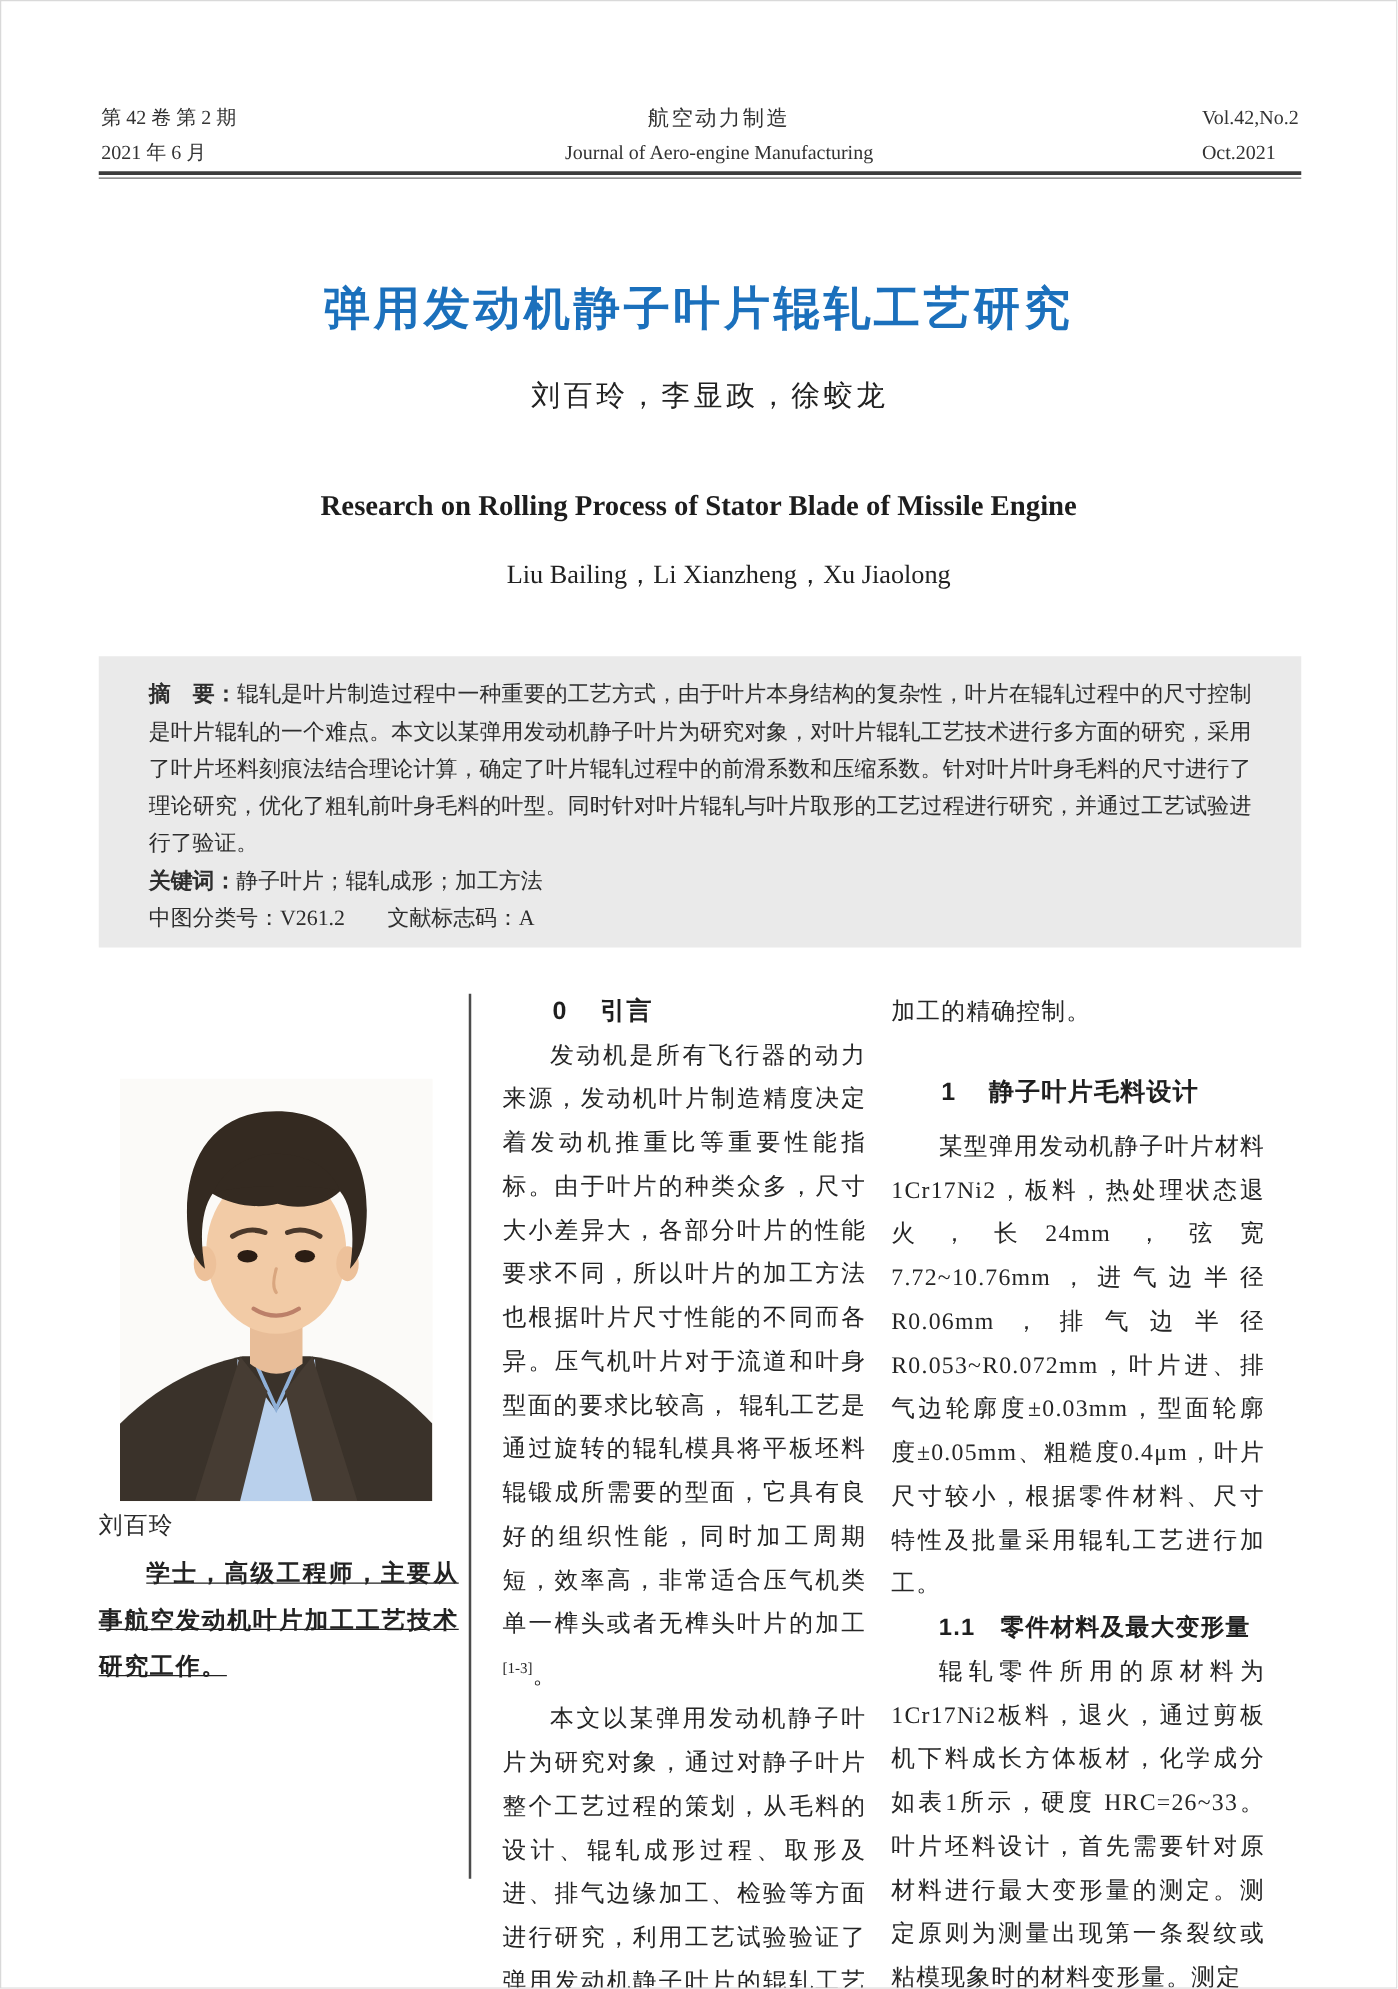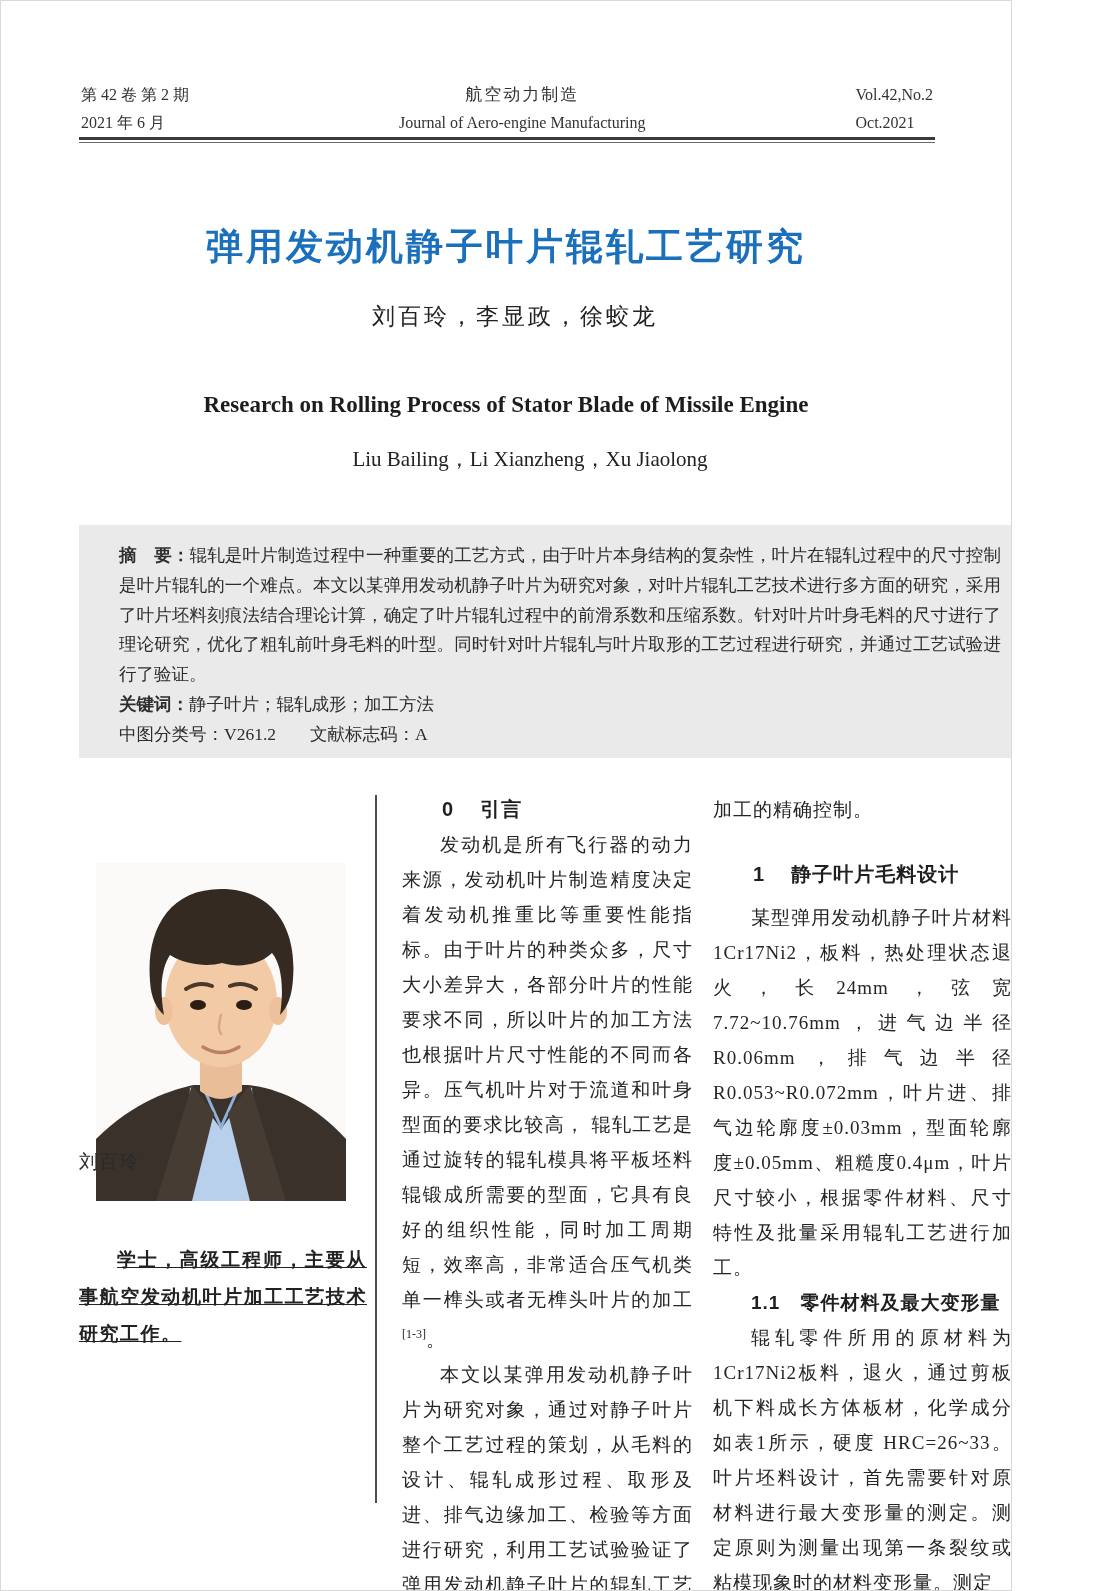--- a/index.html
+++ b/index.html
@@ -1,18 +1,18 @@
 <!DOCTYPE html>
 <html><head>
 <meta charset="utf-8">
 <style>
   html,body{margin:0;padding:0;background:#ffffff;}
   .page{
     position:relative;
-    width:1012px;height:1591px;
+    width:1118px;height:1591px;
     background:#ffffff;
     box-sizing:border-box;
     border:1px solid #d9d9d9;
     font-family:"Liberation Serif","DejaVu Serif",serif;
     color:#2b2b2b;
     overflow:hidden;
   }
   
   .journal-header{
     position:absolute;left:80px;right:78px;top:80px;
@@ -87,21 +87,21 @@
   .ref-sup{font-size:12px;vertical-align:8px;letter-spacing:0;}
   .column-divider{
     position:absolute;left:374px;top:794px;width:2px;height:708px;background:#4c4c4c;
   }
   
   .author-photo{
     position:absolute;left:95px;top:862px;width:250px;height:338px;
     background:#fbfaf8;overflow:hidden;
   }
   .photo-caption{
-    position:absolute;left:78px;top:1148px;
+    position:absolute;left:78px;top:1206px;
     font-size:19px;color:#2a2a2a;letter-spacing:1px;
   }
   .bio-text{
     position:absolute;left:78px;top:1240px;width:288px;
     font-family:"Liberation Sans","DejaVu Sans",sans-serif;
     font-weight:700;font-size:19px;line-height:37px;
     letter-spacing:1.5px;text-align:justify;color:#222;text-decoration:underline;
   }
   .bio-text p{margin:0;text-indent:2em;}
 </style>

